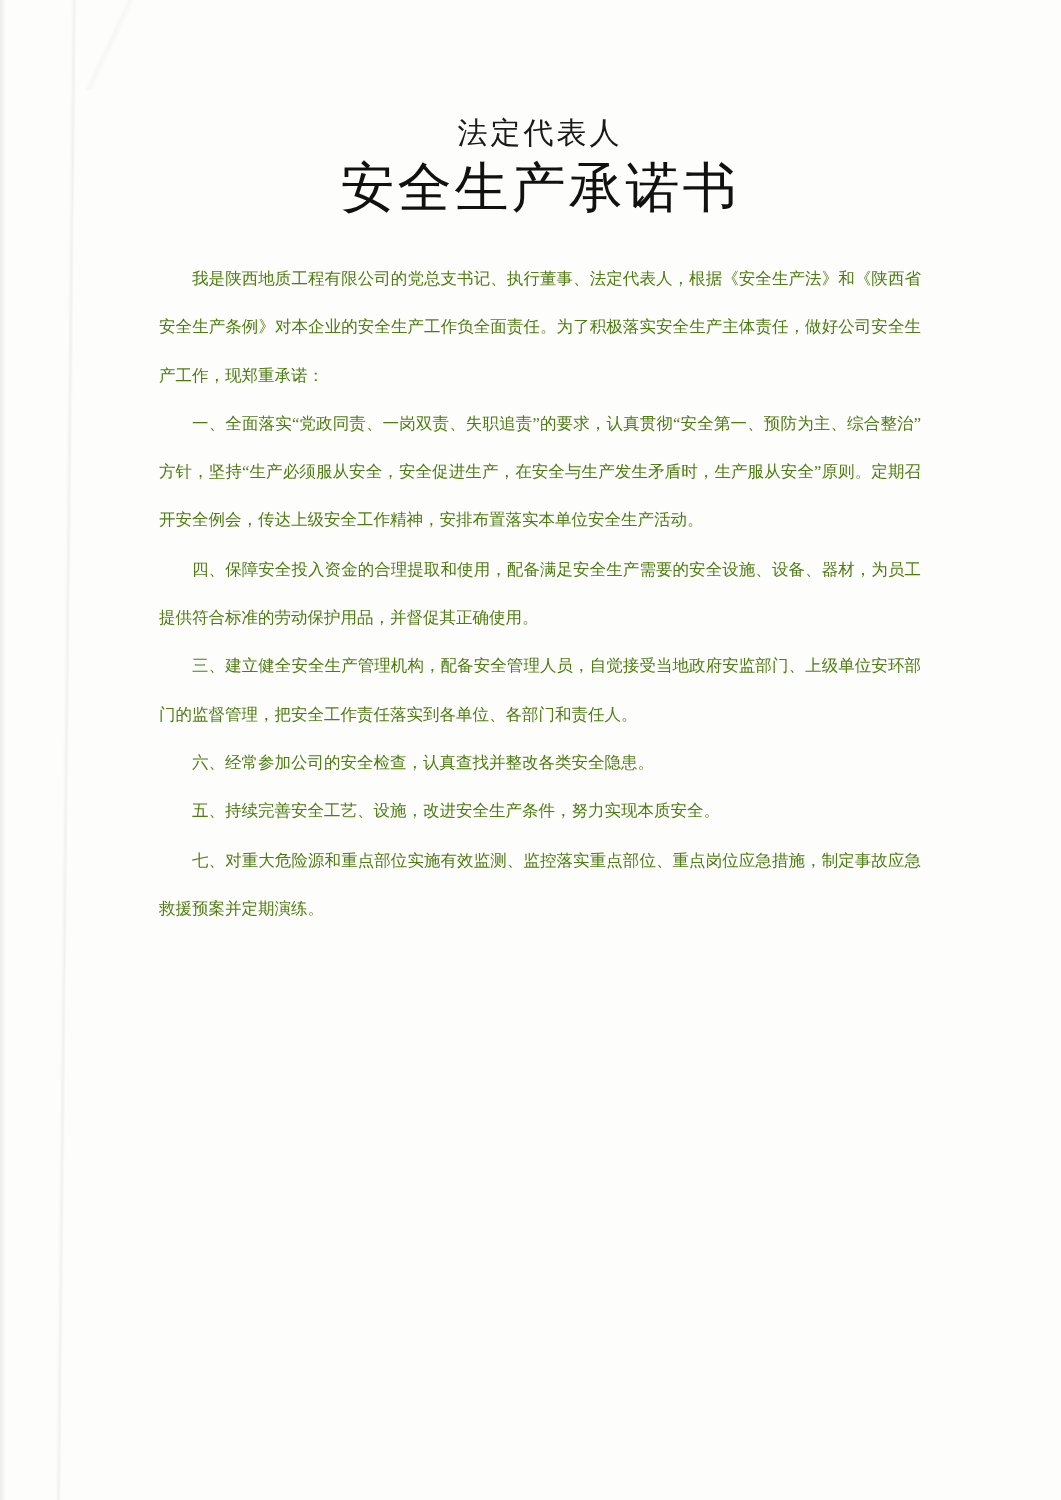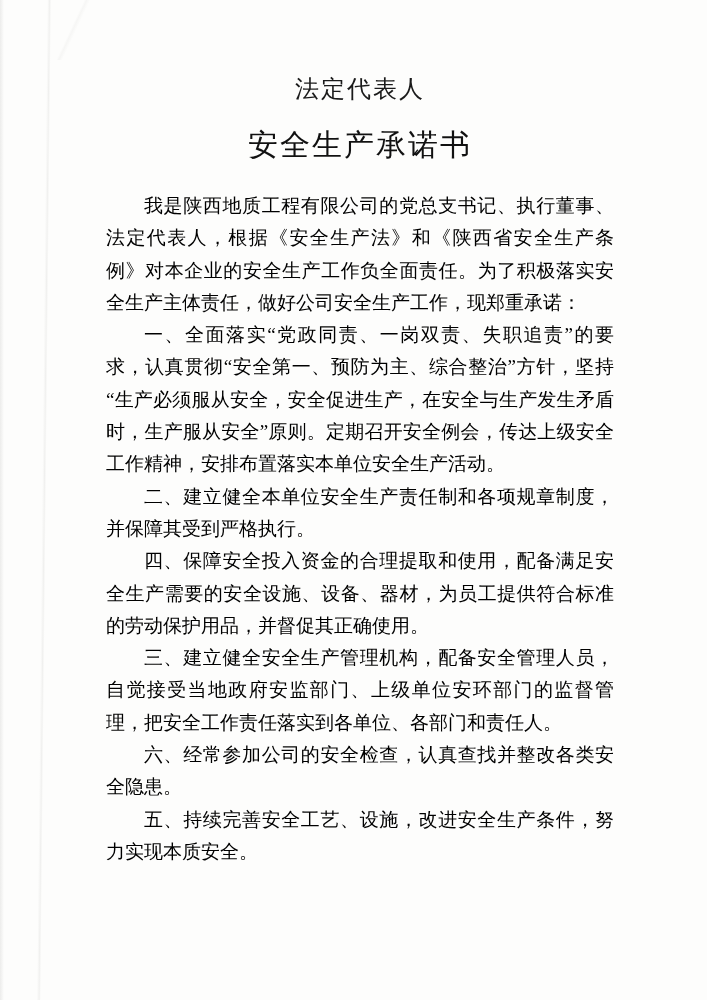--- a/index.html
+++ b/index.html
@@ -43,59 +43,59 @@
       rgba(0,0,0,0) 53%);
   }
   .content {
     position: absolute;
     left: 106px;
     top: 76px;
     width: 508px;
   }
   .title-small {
     text-align: center;
-    font-size: 24px;
+    font-size: 20px;
     line-height: 26px;
     letter-spacing: 2px;
     color: #1a1a1a;
   }
   .title-main {
     text-align: center;
-    font-size: 30px;
+    font-size: 36px;
     line-height: 34px;
-    margin-top: 26px;
+    margin-top: 6px;
     letter-spacing: 2px;
     color: #111;
   }
   .body-text {
     margin-top: 28px;
   }
   .body-text p {
     margin: 0;
-    font-size: 19px;
+    font-size: 11px;
     line-height: 32.3px;
     text-align: justify;
     text-indent: 2em;
-    color: #000000;
+    color: #4d7c0f;
     letter-spacing: 0;
   }
 </style>
 </head>
 <body>
 
 <div class="edge-shade-left"></div>
 <div class="scan-crease"></div>
 <div class="corner-crease"></div>
 
 <div class="content">
   <div class="title-small">法定代表人</div>
   <div class="title-main">安全生产承诺书</div>
 
   <div class="body-text">
     <p>我是陕西地质工程有限公司的党总支书记、执行董事、法定代表人，根据《安全生产法》和《陕西省安全生产条例》对本企业的安全生产工作负全面责任。为了积极落实安全生产主体责任，做好公司安全生产工作，现郑重承诺：</p>
     <p>一、全面落实“党政同责、一岗双责、失职追责”的要求，认真贯彻“安全第一、预防为主、综合整治”方针，坚持“生产必须服从安全，安全促进生产，在安全与生产发生矛盾时，生产服从安全”原则。定期召开安全例会，传达上级安全工作精神，安排布置落实本单位安全生产活动。</p>
-    <p>二、建立健全本单位安全生产责任制和各项规章制度，并保障其受到严格执行。</p>
     <p>四、保障安全投入资金的合理提取和使用，配备满足安全生产需要的安全设施、设备、器材，为员工提供符合标准的劳动保护用品，并督促其正确使用。</p>
     <p>三、建立健全安全生产管理机构，配备安全管理人员，自觉接受当地政府安监部门、上级单位安环部门的监督管理，把安全工作责任落实到各单位、各部门和责任人。</p>
     <p>六、经常参加公司的安全检查，认真查找并整改各类安全隐患。</p>
     <p>五、持续完善安全工艺、设施，改进安全生产条件，努力实现本质安全。</p>
+    <p>七、对重大危险源和重点部位实施有效监测、监控落实重点部位、重点岗位应急措施，制定事故应急救援预案并定期演练。</p>
   </div>
 </div>
 
 </body></html>

